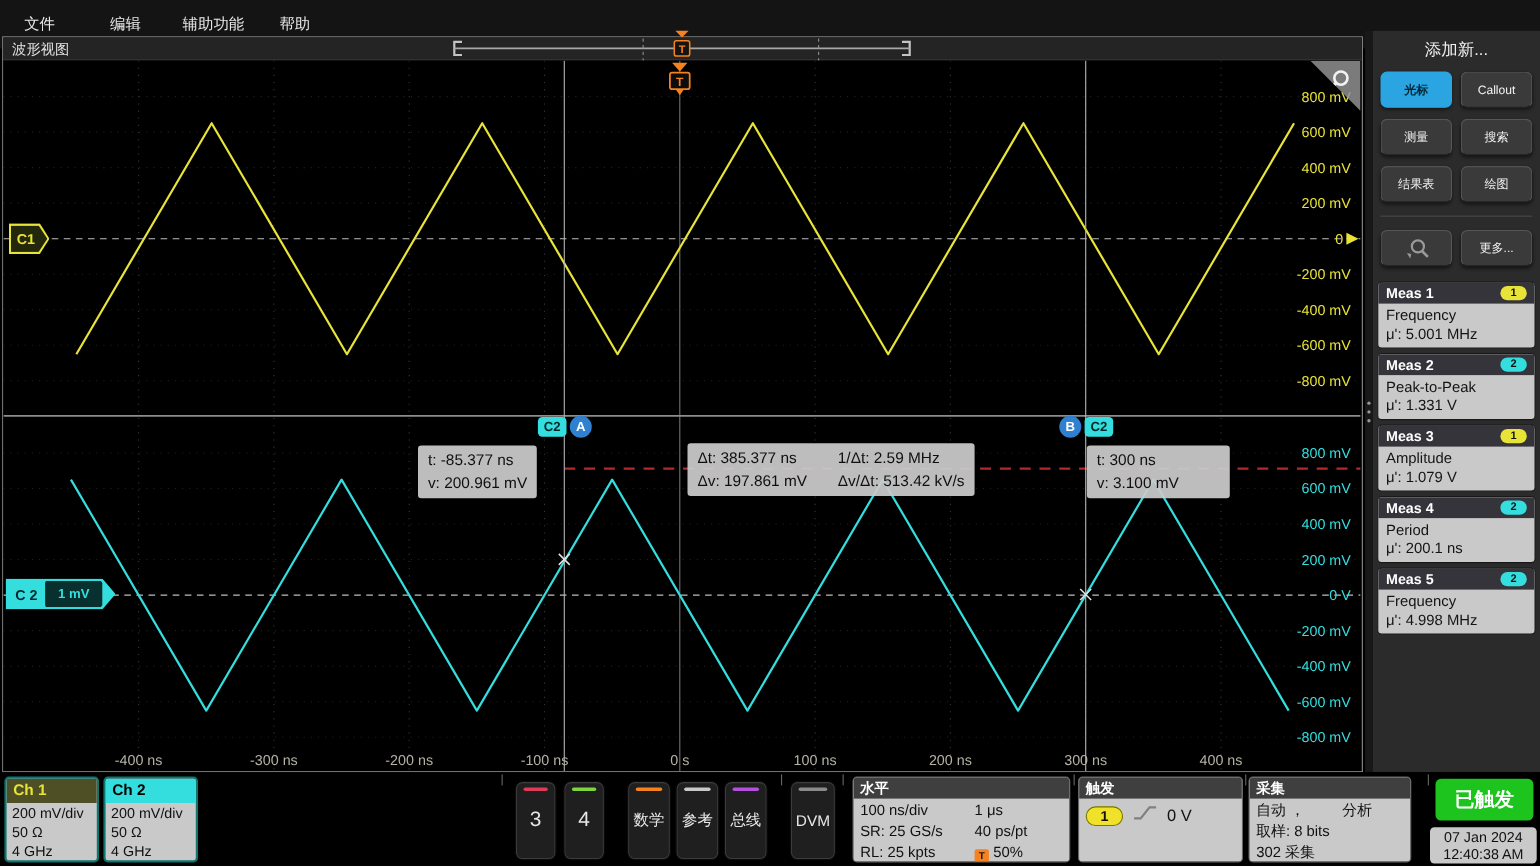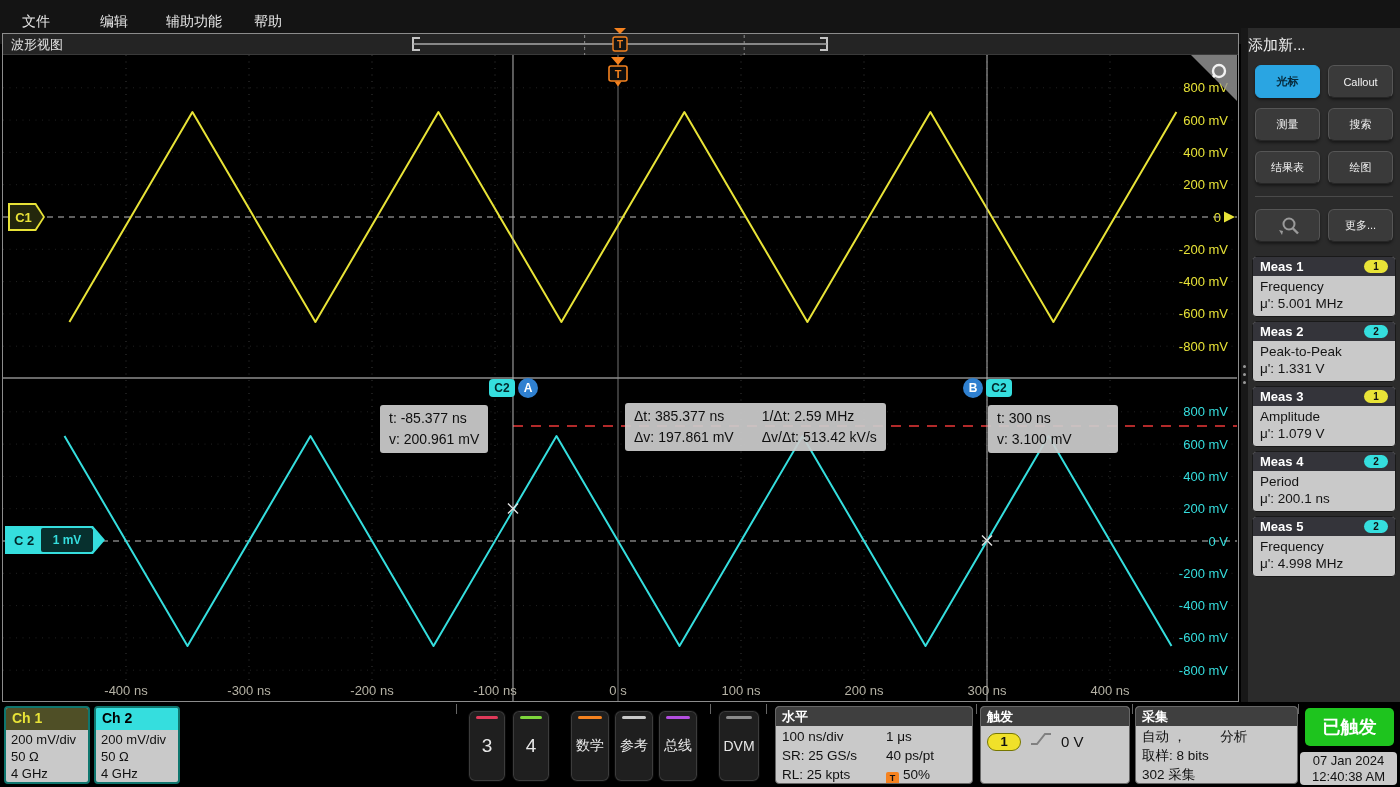--- a/index.html
+++ b/index.html
@@ -58,21 +58,21 @@
   
   #corner-zoom{position:absolute;right:0;top:0;width:46px;height:46px;background:rgba(150,150,150,.82);
     clip-path:polygon(0 0,100% 0,100% 100%)}
   #corner-zoom svg{position:absolute;right:2px;top:4px}
 
   
   #side-handle{position:absolute;left:1241px;top:28px;width:7px;height:674px;background:#181818}
   #side-handle .dot{width:3px;height:3px;background:#999;border-radius:50%;margin:5px auto}
   #side-handle .dots{margin-top:337px}
   #sidebar{position:absolute;left:1248px;top:28px;width:152px;height:674px;background:#2b2b2b}
-  #sb-title{text-align:left;color:#f0f0f0;font-size:15px;margin-top:8px}
+  #sb-title{text-align:center;color:#f0f0f0;font-size:15px;margin-top:8px}
   #sb-buttons{display:grid;grid-template-columns:1fr 1fr;gap:10px 8px;padding:10px 7px 0}
   .sbtn{height:33px;background:#3a3a3a;border:1px solid #565656;border-bottom-color:#262626;border-radius:6px;
     color:#f2f2f2;font-size:11px;display:flex;align-items:center;justify-content:center;box-shadow:0 2px 3px rgba(0,0,0,.45)}
   .sbtn.active{background:#2aa5e2;border-color:#2aa5e2;color:#06293a;font-weight:bold}
   .sb-divider{grid-column:1/3;height:1px;background:#4a4a4a;margin:2px 0}
   #meas-list{margin-top:14px;padding:0 4px;display:flex;flex-direction:column;gap:4px}
   .meas-card{border-radius:4px;overflow:hidden;background:#c9c9c9;border:1px solid #191919}
   .meas-h{background:#34343a;display:flex;align-items:center;justify-content:space-between;padding:2px 7px;height:19px}
   .meas-name{color:#fff;font-size:13px;font-weight:bold}
   .meas-badge{width:24px;height:13px;border-radius:7px;font-size:10px;font-weight:bold;color:#111;
@@ -90,21 +90,21 @@
   .fnbtn .stripe{position:absolute;top:5px;left:7px;right:7px;height:3px;border-radius:2px}
   .panel{position:absolute;top:4px;height:78px;border-radius:4px;overflow:hidden;border:1px solid #666;background:#c9c9c9}
   .panel-h{background:#3f3f3f;color:#fff;font-size:13px;font-weight:bold;padding:1px 6px;height:19px}
   .panel-b{padding:1px 6px;font-size:13.5px;color:#111;line-height:19px}
   #hpanel{left:775px;width:198px}
   #hpanel .row{display:grid;grid-template-columns:104px auto}
   #tpanel{left:980px;width:150px}
   #tpanel .panel-b{display:flex;align-items:center;gap:9px;padding-top:5px}
   .trig-badge{width:34px;height:18px;background:#f0e12a;border:1px solid #767600;border-radius:9px;color:#111;
     font-size:13px;font-weight:bold;display:flex;align-items:center;justify-content:center}
-  #apanel{left:1135px;width:163px}
+  #apanel{left:1135px;width:148px}
   #apanel .l1{display:flex}
   #apanel .l1 span:last-child{margin-left:34px}
   .tflag{display:inline-flex;width:13px;height:13px;background:#f5821f;border-radius:2px;color:#111;font-size:9px;
     font-weight:bold;align-items:center;justify-content:center;margin-right:4px;vertical-align:-2px}
   #trig-status{position:absolute;left:1305px;top:6px;width:89px;height:38px;background:#1ec41e;border-radius:5px;
     color:#fff;font-size:18px;font-weight:bold;display:flex;align-items:center;justify-content:center}
   #datetime{position:absolute;left:1300px;top:50px;width:97px;height:33px;background:#c9c9c9;border-radius:4px;
     color:#111;font-size:13px;line-height:16px;text-align:center;padding-top:1px}
 </style>
 </head>

